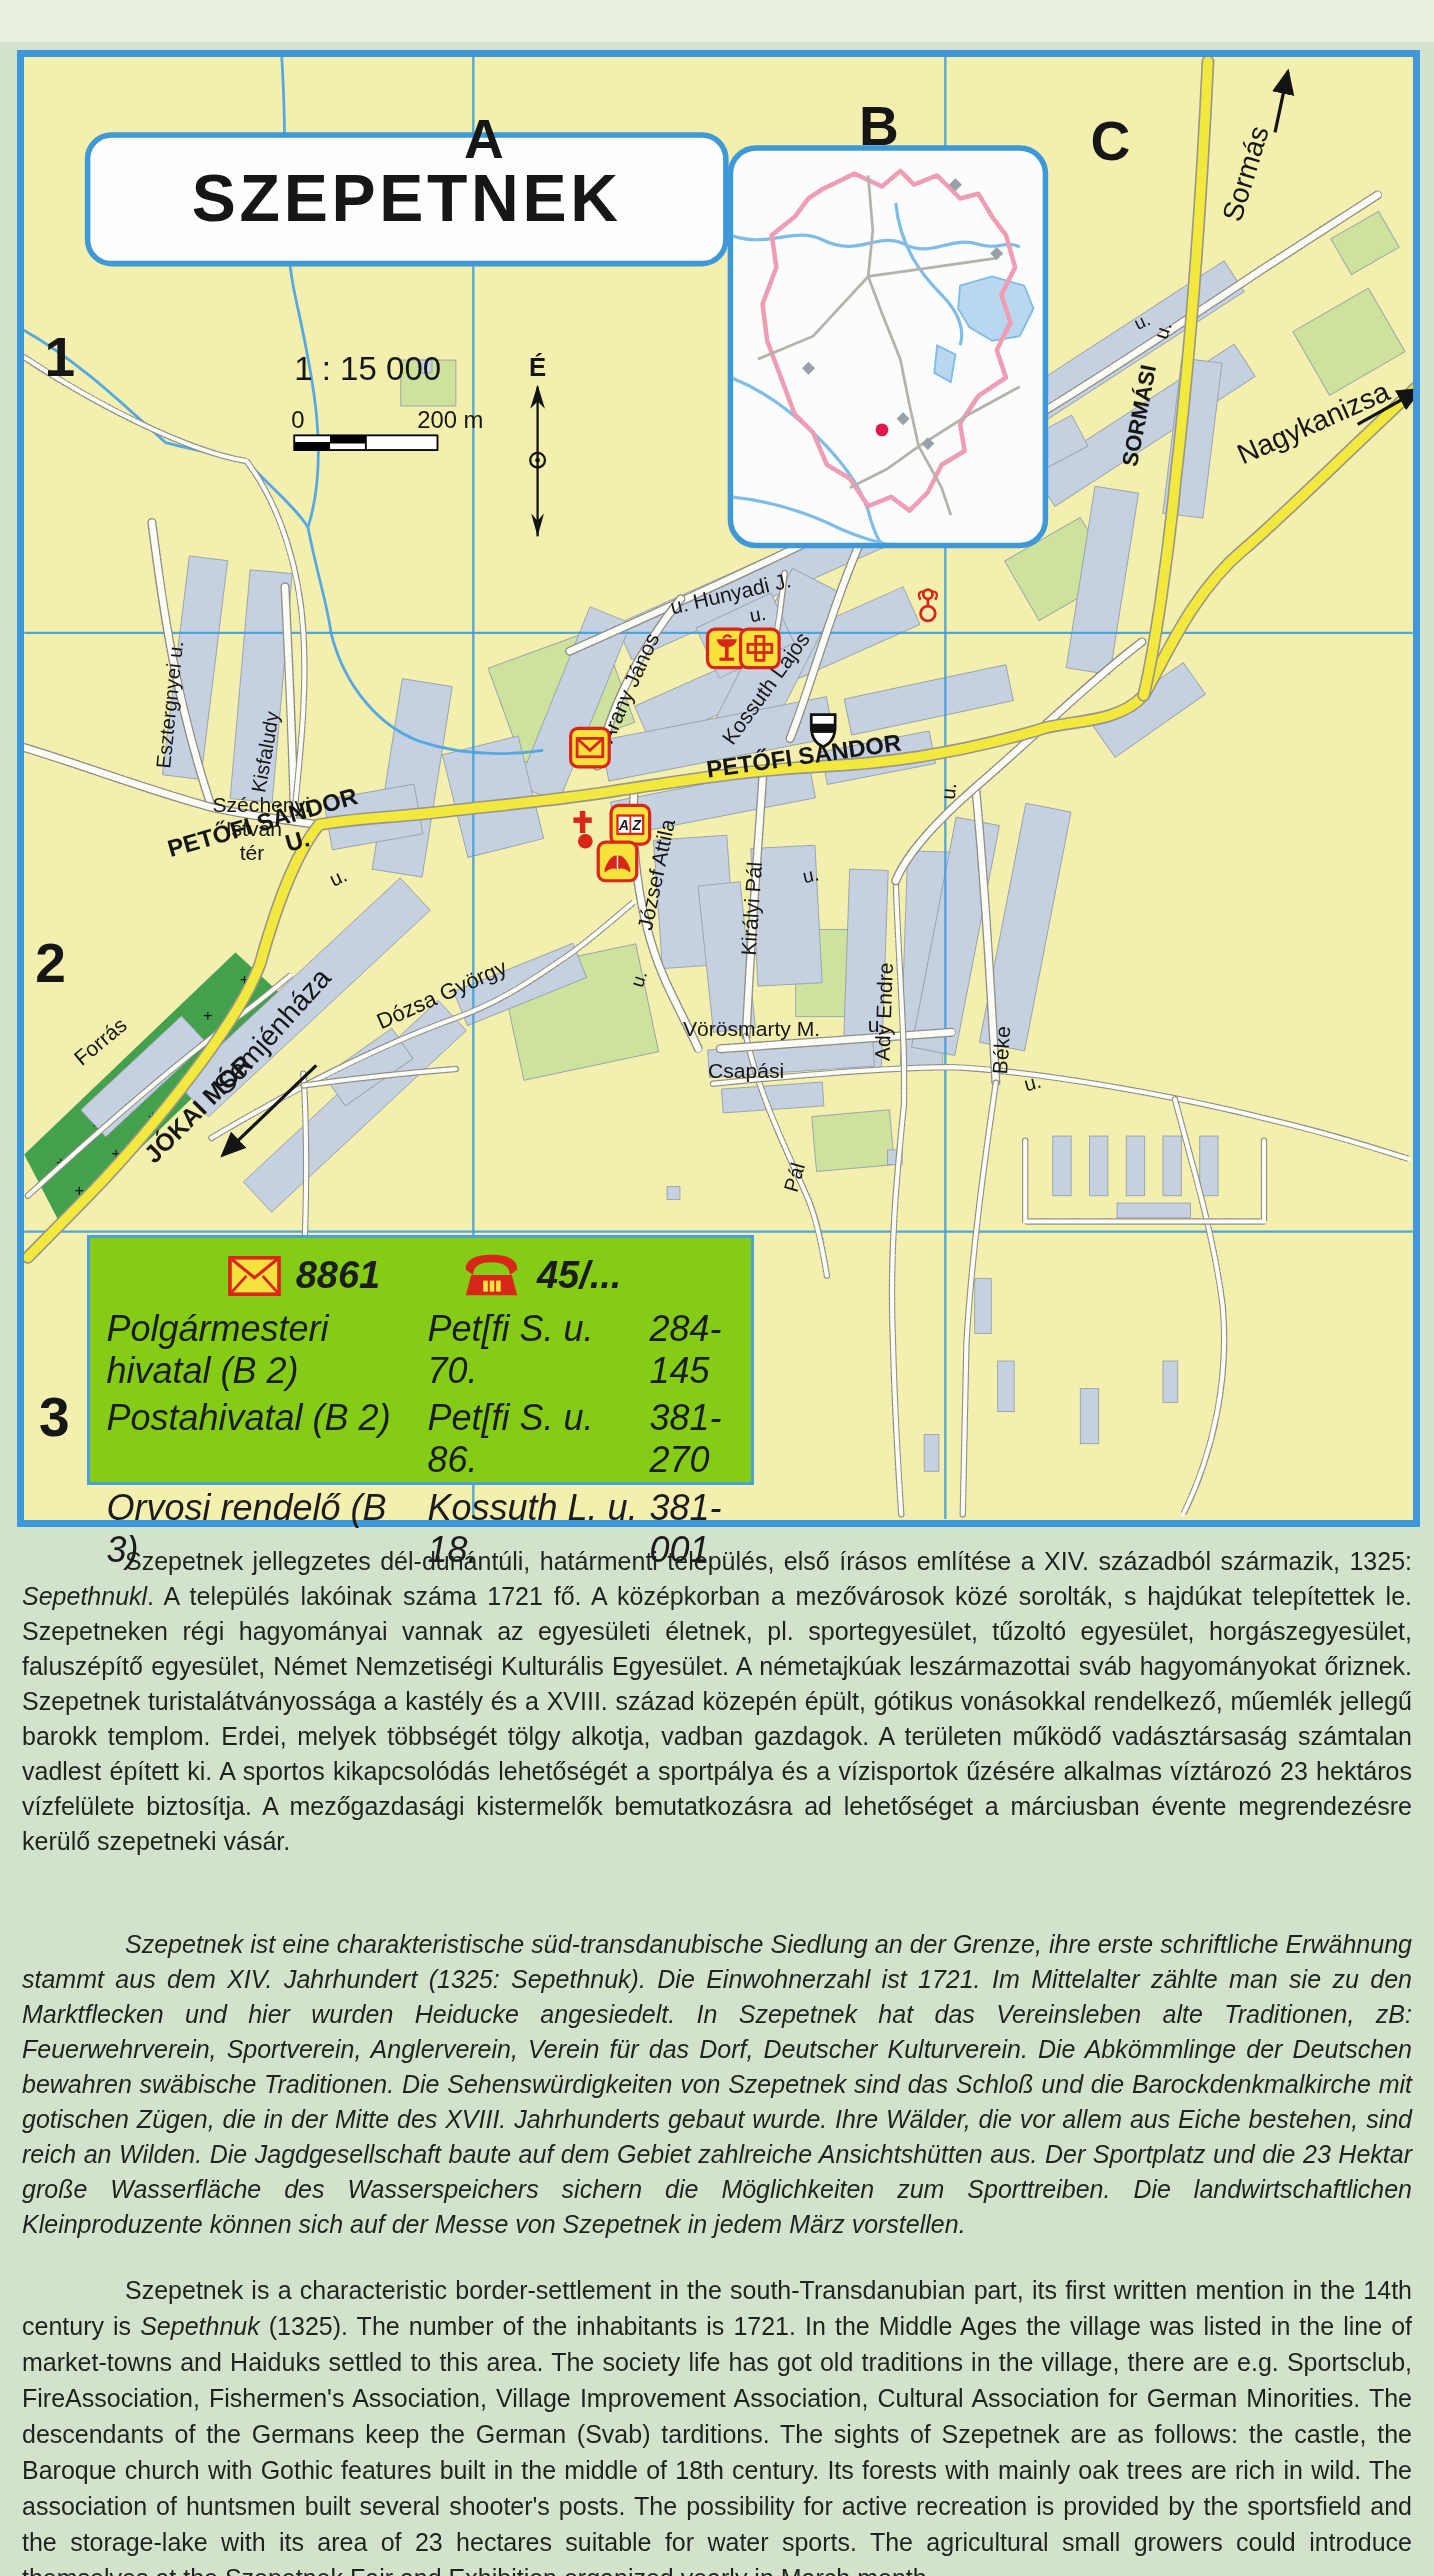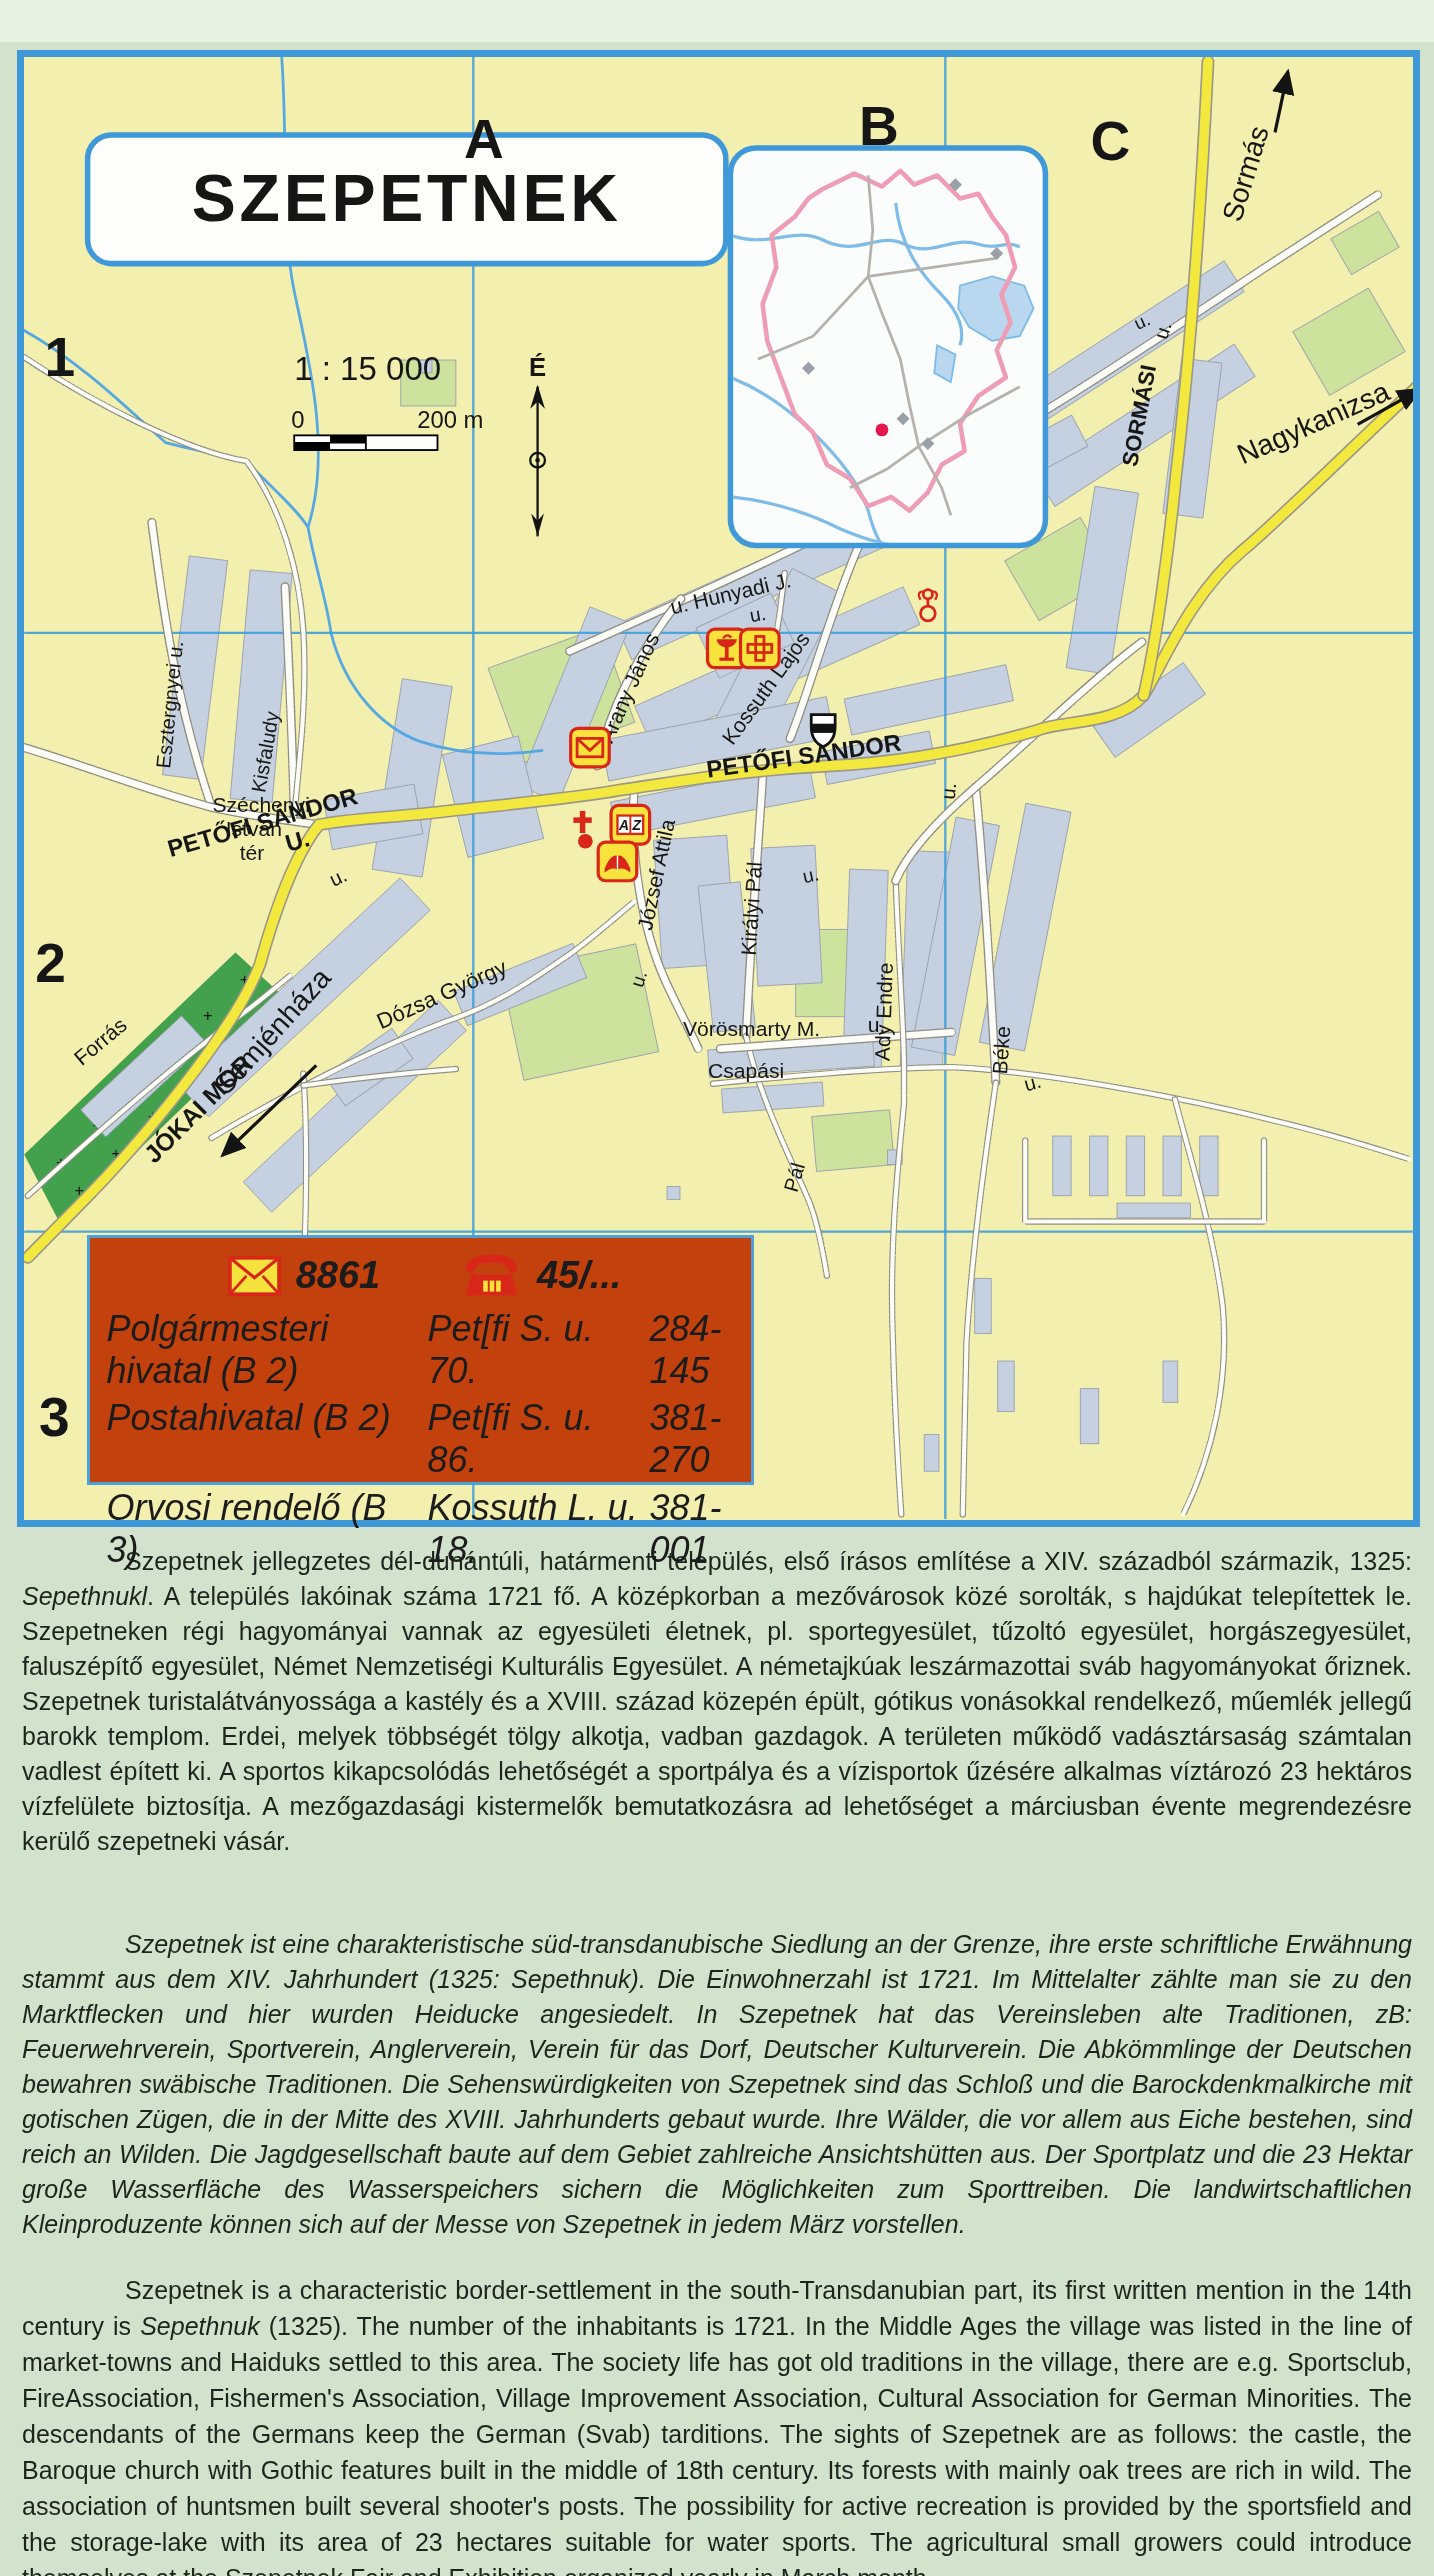--- a/index.html
+++ b/index.html
@@ -3,21 +3,21 @@
 <meta charset="utf-8">
 <style>
   html,body{margin:0;padding:0;}
   .page{position:relative;width:1434px;height:2576px;background:#d3e2cd;overflow:hidden;
         font-family:"Liberation Sans",sans-serif;}
   .top-strip{position:absolute;left:0;top:0;width:1434px;height:42px;background:#e7f0e1;}
   .map-frame{position:absolute;left:16.5px;top:50px;width:1403px;height:1477px;
              border:7.3px solid #3f98d8;box-sizing:border-box;background:#f3efae;overflow:hidden;}
   .map-frame svg{position:absolute;left:0;top:0;}
   svg text{font-family:"Liberation Sans",sans-serif;fill:#161616;}
-  .infobox{position:absolute;left:87px;top:1235px;width:667px;height:250px;background:#c2410c;
+  .infobox{position:absolute;left:87px;top:1235px;width:667px;height:250px;background:#84cc16;
            border:3.7px solid #4aa0da;box-sizing:border-box;z-index:5;}
   .ib-head{display:flex;align-items:center;margin:14.7px 0 5.5px 138px;}
   .ib-num{font-style:italic;font-weight:bold;font-size:38px;color:#1c1c1c;margin-left:14.7px;}
   .ib-phone-icon{margin-left:81px;}
   .ib-rows{display:grid;grid-template-columns:321px 222px 110px;row-gap:5.5px;
            margin:9.2px 0 0 16.5px;font-style:italic;font-size:36px;color:#1c1c1c;}
   .ib-foot{margin:13px 0 0 112px;font-style:italic;font-size:30px;color:#1c1c1c;}
   .ib-foot b{font-size:36px;margin-left:9.2px;}
   .texts p{position:absolute;left:22px;width:1390px;margin:0;text-align:justify;
            text-indent:103px;font-size:25px;line-height:35px;color:#1d241d;}

